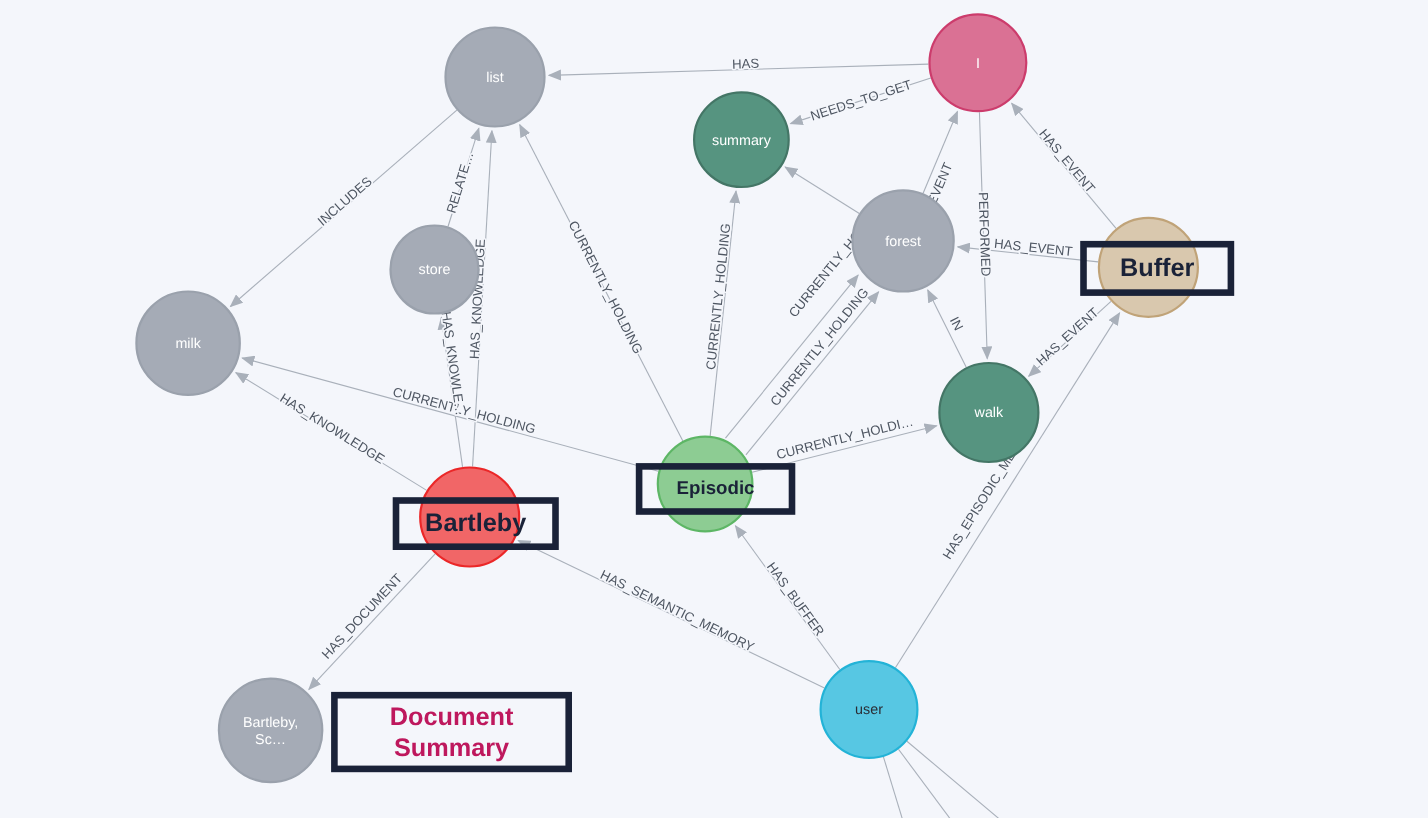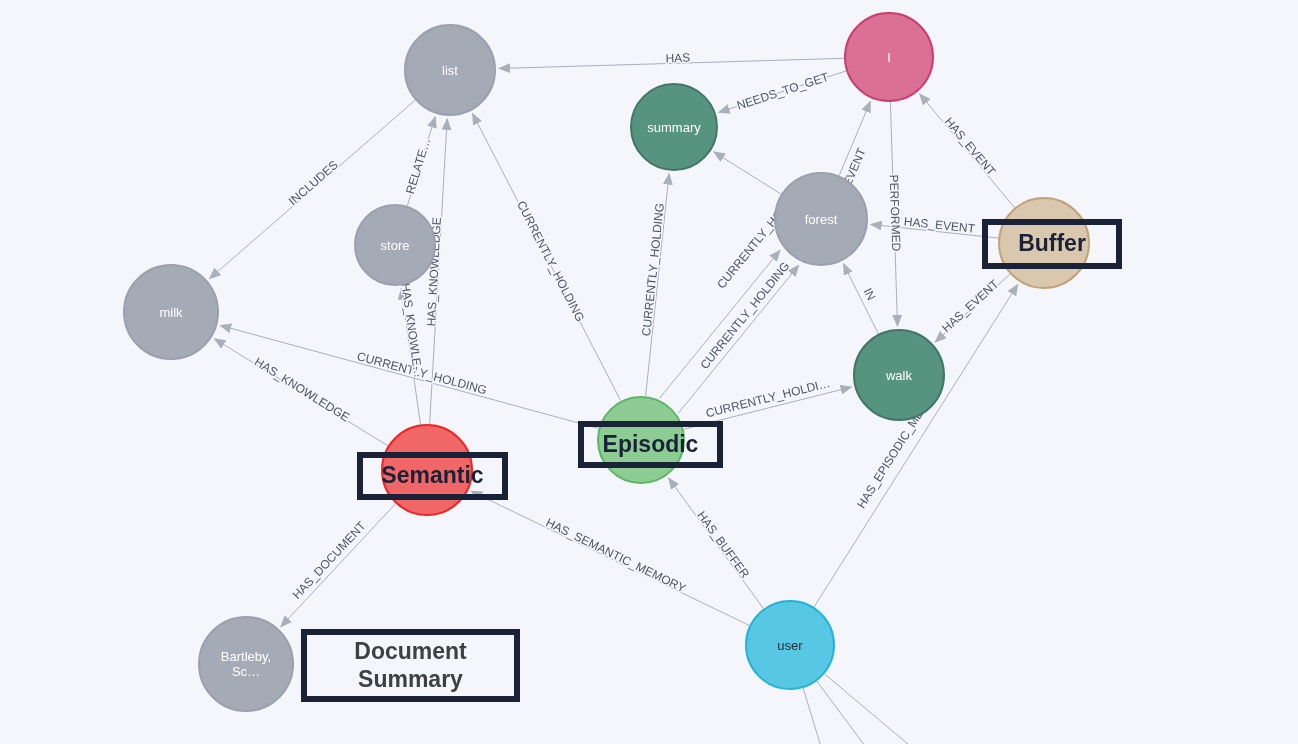--- a/index.html
+++ b/index.html
@@ -203,18 +203,18 @@
           <text class="node-label" fill="#2A2C34"><tspan x="790" y="649.5">user</tspan></text>
         </g>
         <g>
           <circle class="node-circle" cx="246" cy="664" r="47" fill="#A5ABB6" stroke="#9AA1AC"></circle>
           <text class="node-label" fill="#FFFFFF"><tspan x="246" y="661">Bartleby,</tspan><tspan x="246" y="676">Sc…</tspan></text>
         </g>
       </g>
     </svg>
   <div id="annotations">
       <div class="annotation" style="left: 982px; top: 219px; width: 140px; height: 50px; border: 6px solid rgb(26, 34, 56); color: rgb(26, 34, 56); font-size: 23px;">Buffer</div>
-      <div class="annotation" style="left: 578px; top: 421px; width: 145px; height: 47px; border: 6px solid rgb(26, 34, 56); color: rgb(26, 34, 56); font-size: 23px;">Episodic</div>
-      <div class="annotation" style="left: 357px; top: 452px; width: 151px; height: 48px; border: 6px solid rgb(26, 34, 56); color: rgb(26, 34, 56); font-size: 23px;">Semantic</div>
-      <div class="annotation" style="left: 301px; top: 629px; width: 219px; height: 73px; border: 6px solid rgb(26, 34, 56); color: #404040; font-size: 23px;">Document
+      <div class="annotation" style="left: 578px; top: 421px; width: 145px; height: 47px; border: 6px solid rgb(26, 34, 56); color: rgb(26, 34, 56); font-size: 17px;">Episodic</div>
+      <div class="annotation" style="left: 357px; top: 452px; width: 151px; height: 48px; border: 6px solid rgb(26, 34, 56); color: rgb(26, 34, 56); font-size: 23px;">Bartleby</div>
+      <div class="annotation" style="left: 301px; top: 629px; width: 219px; height: 73px; border: 6px solid rgb(26, 34, 56); color: #be185d; font-size: 23px;">Document
 Summary</div>
     </div>
 </div>
 
 </body></html>

